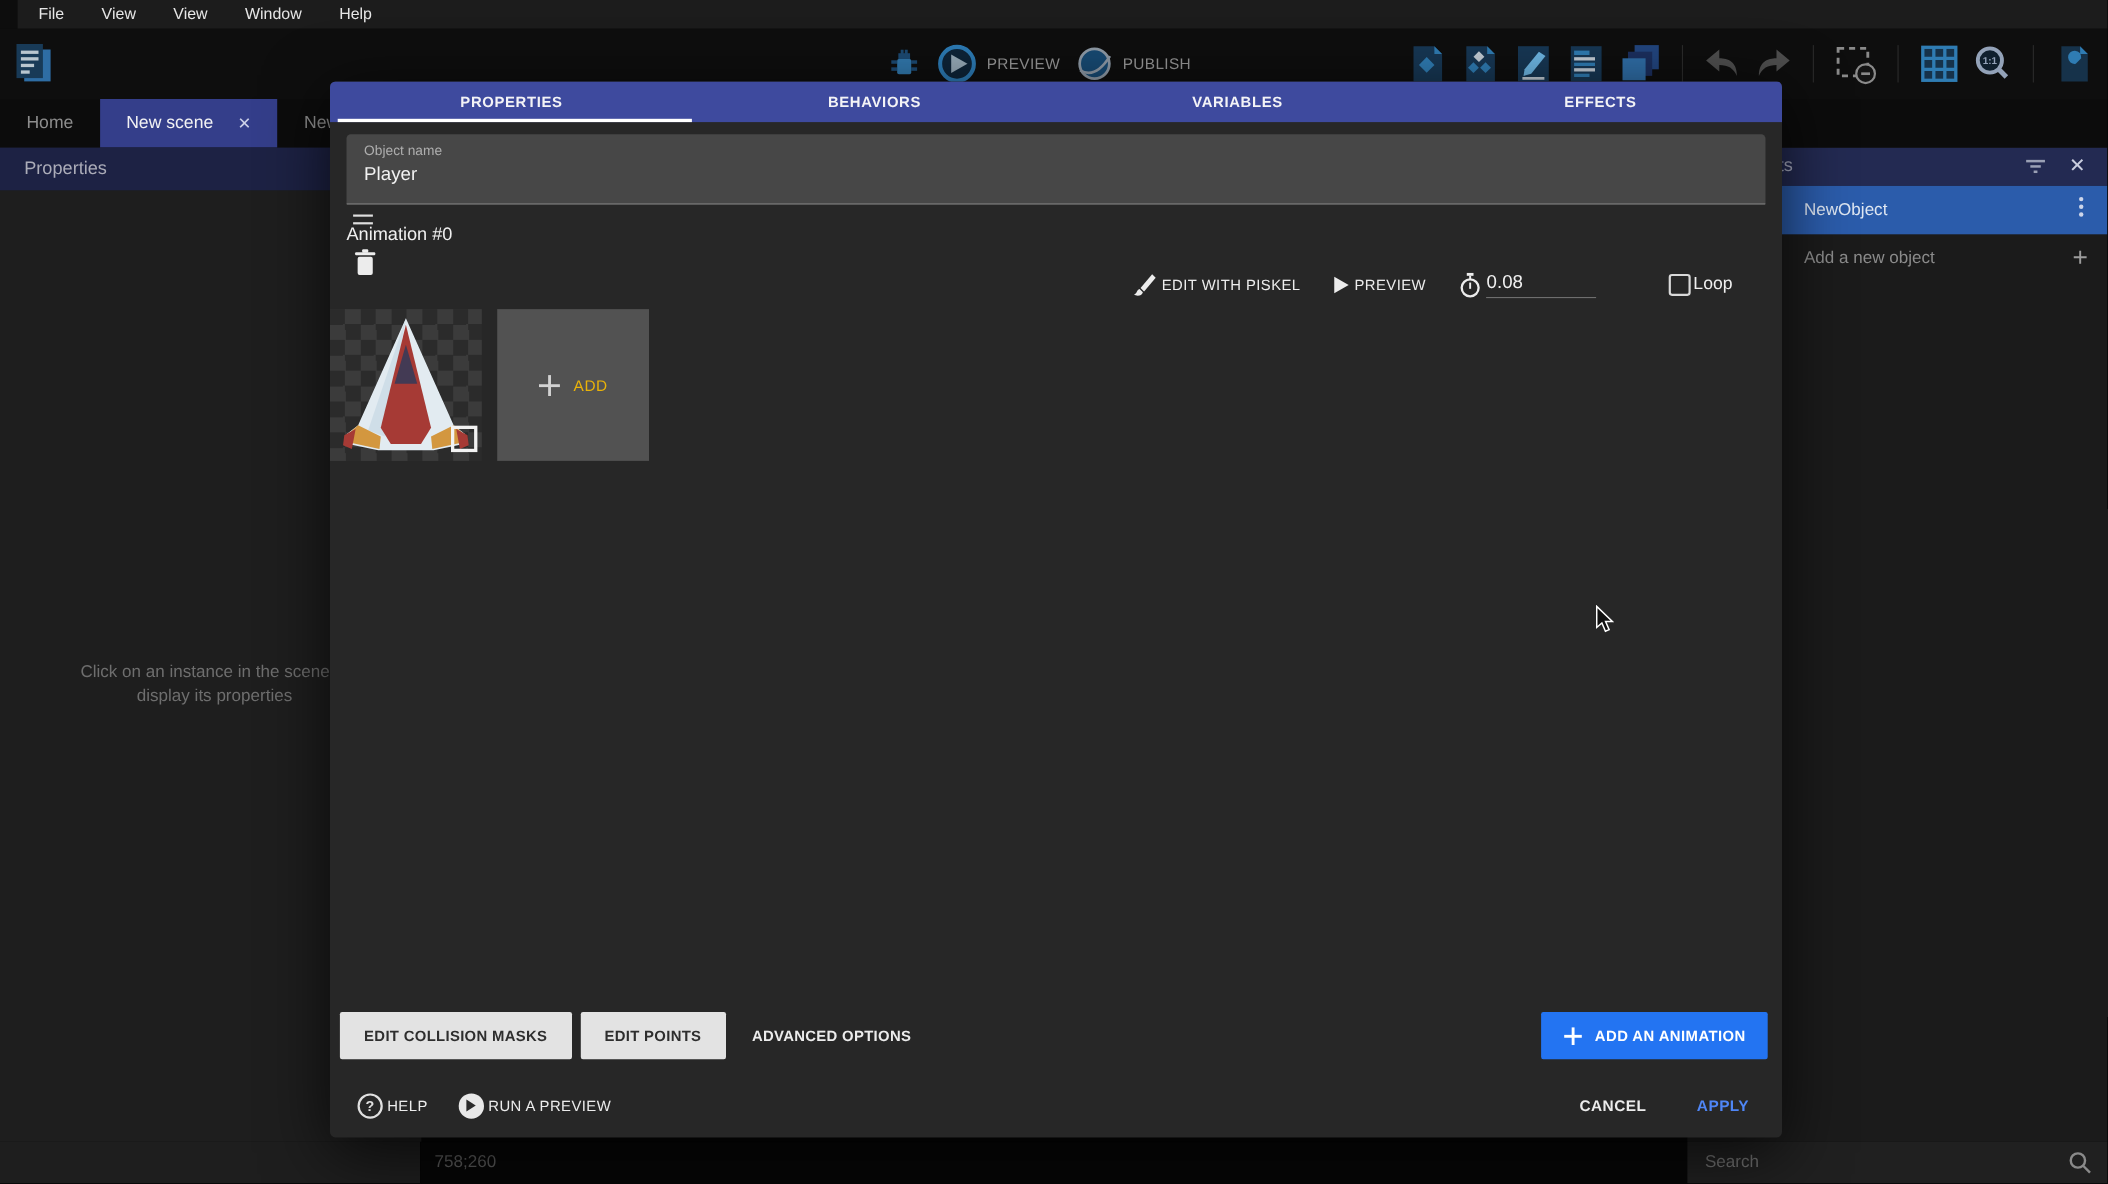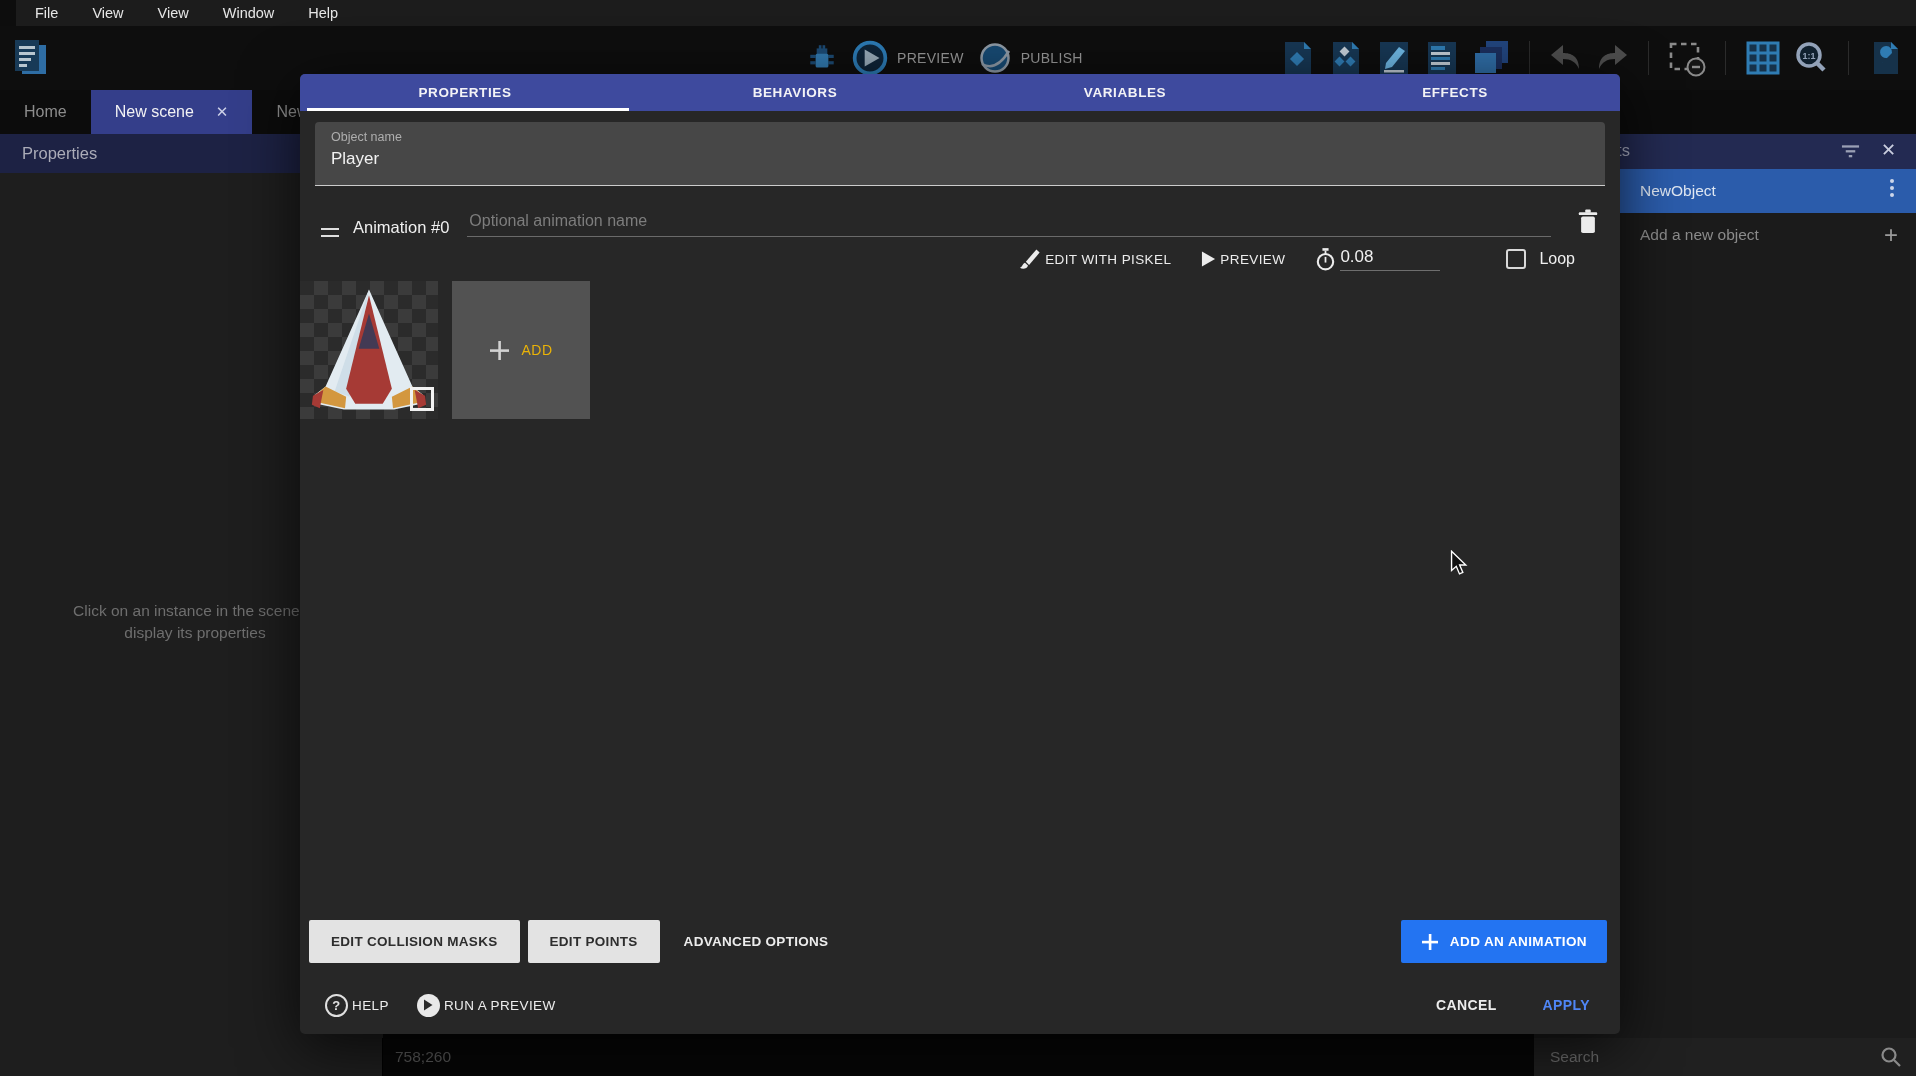--- a/index.html
+++ b/index.html
@@ -60,32 +60,32 @@
   .dialog { position:absolute; left:300px; top:74px; width:1320px; height:960px; background:#272727; border-radius:5px; box-shadow:0 14px 60px rgba(0,0,0,.7); z-index:50; overflow:hidden; }
   .dlg-tabs { position:relative; height:37px; background:#3e4a9e; display:grid; grid-template-columns:repeat(4,1fr); }
   .dlg-tab { display:flex; align-items:center; justify-content:center; color:#f3f3f6; font-size:13.5px; font-weight:700; letter-spacing:.6px; cursor:pointer; }
   .dlg-underline { position:absolute; left:7px; bottom:0; width:322px; height:3px; background:#ffffff; }
   .dlg-body { position:relative; width:100%; height:923px; }
 
   .objname-box { position:absolute; left:15px; top:11px; width:1290px; height:64px; background:#474747; border-radius:4px 4px 0 0; border-bottom:1px solid #cccccc; padding:8px 16px 0 16px; }
   .objname-label { color:#aeaeae; font-size:12.5px; }
   .objname-input { display:block; width:100%; background:transparent; border:none; outline:none; color:#f2f2f2; font-size:17px; margin-top:5px; font-family:"Liberation Sans", sans-serif; }
 
-  .anim-row { position:absolute; left:15px; top:84px; width:1290px; height:42px; display:flex; align-items:flex-end; }
+  .anim-row { position:absolute; left:15px; top:84px; width:1290px; height:42px; display:flex; align-items:flex-start;flex-direction:column; }
   .drag-handle { width:18px; margin:0 14px 0 6px; display:flex; flex-direction:column; gap:5px; cursor:grab; }
   .drag-handle i { height:2px; background:#dedede; }
   .anim-title { color:#f0f0f0; font-size:16.5px; margin-right:18px; white-space:nowrap; }
   .anim-name-input { flex:1; background:transparent; border:none; outline:none; border-bottom:1px solid #6a6a6a; color:#eee; font-size:16px; padding:6px 2px; margin-right:20px; font-family:"Liberation Sans", sans-serif; }
   .anim-name-input::placeholder { color:#7d7d7d; }
   .trash-btn { background:none; border:none; cursor:pointer; padding:2px 6px; }
 
   .controls-row { position:absolute; left:15px; top:129px; width:1290px; height:38px; display:flex; align-items:center; justify-content:flex-end; gap:30px; padding-right:30px; }
   .ctl { display:flex; align-items:center; gap:4px; background:none; border:none; color:#ececec; font-size:13.5px; letter-spacing:.4px; cursor:pointer; font-family:"Liberation Sans", sans-serif; }
   .timer-input { width:100px; background:transparent; border:none; outline:none; border-bottom:1px solid #6e6e6e; color:#f0f0f0; font-size:17px; padding-bottom:3px; font-family:"Liberation Sans", sans-serif; }
-  .loop-wrap { display:flex; align-items:center; gap:13px; margin-left:36px; }
+  .loop-wrap { display:flex; align-items:center; gap:2px; margin-left:36px; }
   .checkbox { width:20px; height:20px; border:2px solid #d9d9d9; border-radius:3px; cursor:pointer; }
   .loop-label { color:#f0f0f0; font-size:16px; }
 
   .frame-tile { position:absolute; top:170px; width:138px; height:138px; }
   .checker { left:0; background:conic-gradient(#3b3b3b 25%, #2b2b2b 0 50%, #3b3b3b 0 75%, #2b2b2b 0) 0 0 / 28px 28px; }
   .ship-svg { position:absolute; left:7px; top:5px; }
   .expand-sq { position:absolute; right:4px; bottom:8px; width:24px; height:24px; border:3px solid #f2f2f2; cursor:pointer; }
   .add-tile { left:152px; background:#525252; border:none; display:flex; align-items:center; justify-content:center; gap:11px; color:#eab308; font-size:14px; letter-spacing:.5px; cursor:pointer; font-family:"Liberation Sans", sans-serif; }
 
   .bottom-actions { position:absolute; left:9px; top:809px; display:flex; align-items:center; gap:8px; }
@@ -330,21 +330,20 @@
         <div class="objname-label">Object name</div>
         <input class="objname-input" type="text" value="Player" style="">
       </div>
 
       <div class="anim-row">
         <span class="drag-handle">
             <i></i>
             <i></i>
           </span>
         <span class="anim-title">Animation #0</span>
-        <input class="anim-name-input" type="text" placeholder="Optional animation name" style="">
         <button class="trash-btn">
           <span class="ticon">
             <svg width="22" height="27" viewBox="0 0 24 28">
               <rect x="9" y="1" width="6" height="3.5" rx="1" fill="#ececec"></rect>
               <rect x="2" y="4" width="20" height="3" rx="1" fill="#ececec"></rect>
               <rect x="4.5" y="8.5" width="15" height="18" rx="2" fill="#ececec"></rect>
             </svg>
           </span>
         </button>
       </div>

